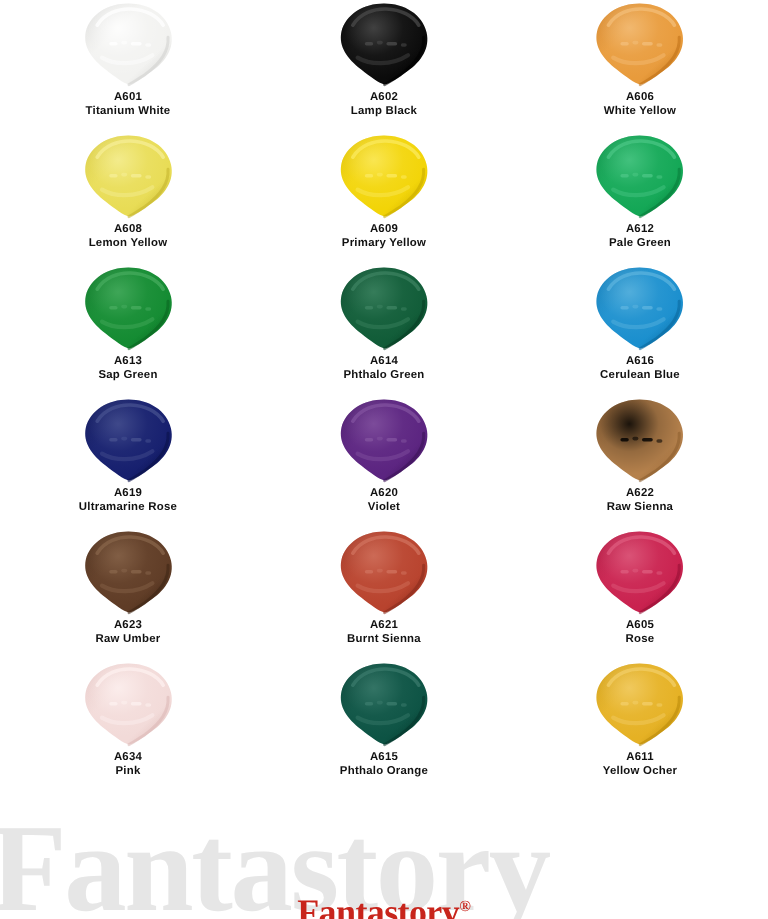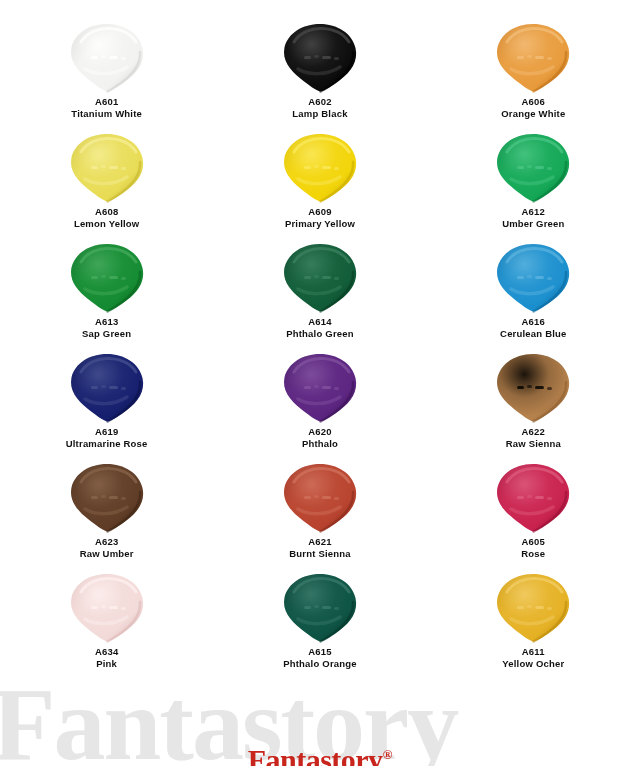--- a/index.html
+++ b/index.html
@@ -13,21 +13,21 @@
     overflow: hidden;
     font-family: "Liberation Sans", sans-serif;
     position: relative;
   }
 
   #swatch-grid {
     display: grid;
     grid-template-columns: repeat(3, 1fr);
     grid-template-rows: repeat(6, 110px);
     width: 640px;
-    padding-top: 22px;
+    padding-top: 1px;
     box-sizing: border-box;
   }
 
   .swatch-cell {
     display: flex;
     flex-direction: column;
     align-items: center;
     justify-content: flex-start;
   }
 
@@ -195,21 +195,21 @@
           <path d="M20 20 C 26 10, 38 6, 48 6.5 C 60 7, 70 12, 75 20" fill="none" stroke="#f3bd78" stroke-opacity="0.75" stroke-width="3" stroke-linecap="round"></path>
           <rect x="30" y="34" width="7" height="3" rx="1.5" fill="#f3bd78" opacity="0.8"></rect>
           <rect x="40" y="33" width="5" height="3" rx="1.5" fill="#f3bd78" opacity="0.55"></rect>
           <rect x="48" y="34" width="9" height="3" rx="1.5" fill="#f3bd78" opacity="0.8"></rect>
           <rect x="60" y="35" width="5" height="3" rx="1.5" fill="#f3bd78" opacity="0.55"></rect>
           <path d="M24 47 C 34 53, 52 54, 66 45" fill="none" stroke="#f3bd78" stroke-opacity="0.45" stroke-width="3.5" stroke-linecap="round"></path>
           <path d="M79 30 C 80 43, 71 53, 60 61 C 54 65, 49 68.5, 46.5 69.5" fill="none" stroke="#bd7016" stroke-opacity="0.55" stroke-width="2.5" stroke-linecap="round"></path>
         </svg>
       </div>
       <div class="swatch-code">A606</div>
-      <div class="swatch-name">Orange White</div>
+      <div class="swatch-name">White Yellow</div>
     </div>
     <div class="swatch-cell">
       <div class="blob-wrap">
         <svg class="blob-svg" viewBox="0 0 92 72">
           <defs>
             <linearGradient id="g3body" x1="0" y1="0" x2="1" y2="1">
               <stop offset="0" stop-color="#d4c63c"></stop>
               <stop offset="0.35" stop-color="#e8dc55"></stop>
               <stop offset="0.72" stop-color="#e8dc55"></stop>
               <stop offset="1" stop-color="#c2b22c"></stop>
@@ -285,21 +285,21 @@
           <path d="M20 20 C 26 10, 38 6, 48 6.5 C 60 7, 70 12, 75 20" fill="none" stroke="#4ac684" stroke-opacity="0.75" stroke-width="3" stroke-linecap="round"></path>
           <rect x="30" y="34" width="7" height="3" rx="1.5" fill="#4ac684" opacity="0.8"></rect>
           <rect x="40" y="33" width="5" height="3" rx="1.5" fill="#4ac684" opacity="0.55"></rect>
           <rect x="48" y="34" width="9" height="3" rx="1.5" fill="#4ac684" opacity="0.8"></rect>
           <rect x="60" y="35" width="5" height="3" rx="1.5" fill="#4ac684" opacity="0.55"></rect>
           <path d="M24 47 C 34 53, 52 54, 66 45" fill="none" stroke="#4ac684" stroke-opacity="0.45" stroke-width="3.5" stroke-linecap="round"></path>
           <path d="M79 30 C 80 43, 71 53, 60 61 C 54 65, 49 68.5, 46.5 69.5" fill="none" stroke="#077a39" stroke-opacity="0.55" stroke-width="2.5" stroke-linecap="round"></path>
         </svg>
       </div>
       <div class="swatch-code">A612</div>
-      <div class="swatch-name">Umber Green</div>
+      <div class="swatch-name">Pale Green</div>
     </div>
     <div class="swatch-cell">
       <div class="blob-wrap">
         <svg class="blob-svg" viewBox="0 0 92 72">
           <defs>
             <linearGradient id="g6body" x1="0" y1="0" x2="1" y2="1">
               <stop offset="0" stop-color="#0d7427"></stop>
               <stop offset="0.35" stop-color="#148b32"></stop>
               <stop offset="0.72" stop-color="#148b32"></stop>
               <stop offset="1" stop-color="#0a631f"></stop>
@@ -435,21 +435,21 @@
           <path d="M20 20 C 26 10, 38 6, 48 6.5 C 60 7, 70 12, 75 20" fill="none" stroke="#82529f" stroke-opacity="0.75" stroke-width="3" stroke-linecap="round"></path>
           <rect x="30" y="34" width="7" height="3" rx="1.5" fill="#82529f" opacity="0.8"></rect>
           <rect x="40" y="33" width="5" height="3" rx="1.5" fill="#82529f" opacity="0.55"></rect>
           <rect x="48" y="34" width="9" height="3" rx="1.5" fill="#82529f" opacity="0.8"></rect>
           <rect x="60" y="35" width="5" height="3" rx="1.5" fill="#82529f" opacity="0.55"></rect>
           <path d="M24 47 C 34 53, 52 54, 66 45" fill="none" stroke="#82529f" stroke-opacity="0.45" stroke-width="3.5" stroke-linecap="round"></path>
           <path d="M79 30 C 80 43, 71 53, 60 61 C 54 65, 49 68.5, 46.5 69.5" fill="none" stroke="#3b1355" stroke-opacity="0.55" stroke-width="2.5" stroke-linecap="round"></path>
         </svg>
       </div>
       <div class="swatch-code">A620</div>
-      <div class="swatch-name">Phthalo</div>
+      <div class="swatch-name">Violet</div>
     </div>
     <div class="swatch-cell">
       <div class="blob-wrap">
         <svg class="blob-svg" viewBox="0 0 92 72">
           <defs>
             <linearGradient id="g11body" x1="0" y1="0" x2="1" y2="1">
               <stop offset="0" stop-color="#9d6c3c"></stop>
               <stop offset="0.35" stop-color="#b5814c"></stop>
               <stop offset="0.72" stop-color="#b5814c"></stop>
               <stop offset="1" stop-color="#8a5c2e"></stop>

